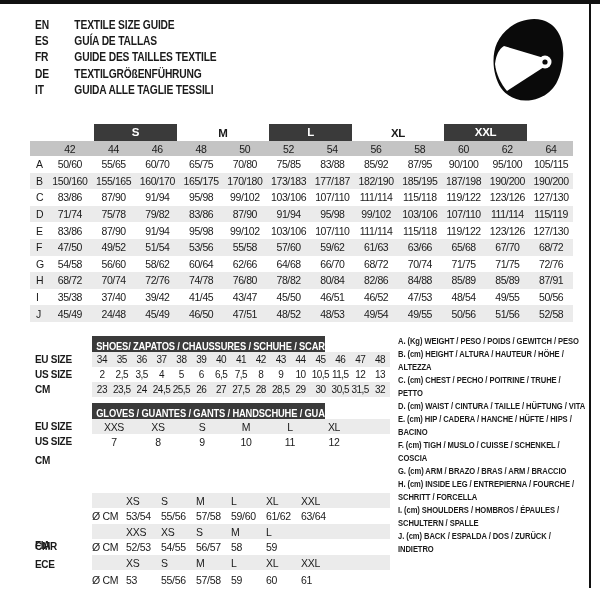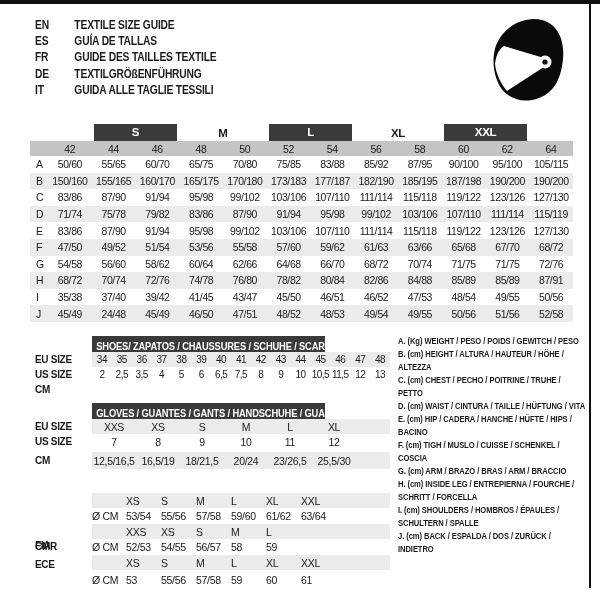--- a/index.html
+++ b/index.html
@@ -295,20 +295,39 @@
         <div>8</div>
         <div>9</div>
         <div>10</div>
         <div>10,5</div>
         <div>11,5</div>
         <div>12</div>
         <div>13</div>
       </div>
     </div>
     <div class="sub-label" style="top: 382px; line-height: 15px;">CM</div>
+    <div class="srow gray" style="top: 382px; height: 15px;">
+      <div class="sgrid shoes-grid">
+        <div>23</div>
+        <div>23,5</div>
+        <div>24</div>
+        <div>24,5</div>
+        <div>25,5</div>
+        <div>26</div>
+        <div>27</div>
+        <div>27,5</div>
+        <div>28</div>
+        <div>28,5</div>
+        <div>29</div>
+        <div>30</div>
+        <div>30,5</div>
+        <div>31,5</div>
+        <div>32</div>
+      </div>
+    </div>
     <div class="bar" style="top: 403px;"><div class="bar-text">GLOVES / GUANTES / GANTS / HANDSCHUHE / GUANTI</div></div>
     <div class="sub-label" style="top: 419px; line-height: 15px;">EU SIZE</div>
     <div class="srow gray" style="top: 419px; height: 15px;">
       <div class="sgrid gloves-grid">
         <div>XXS</div>
         <div>XS</div>
         <div>S</div>
         <div>M</div>
         <div>L</div>
         <div>XL</div>
@@ -319,30 +338,20 @@
       <div class="sgrid gloves-grid">
         <div>7</div>
         <div>8</div>
         <div>9</div>
         <div>10</div>
         <div>11</div>
         <div>12</div>
       </div>
     </div>
     <div class="sub-label" style="top: 452px; line-height: 17px;">CM</div>
-    <div class="srow gray" style="top: 452px; height: 17px;">
-      <div class="sgrid gloves-grid">
-        <div>12,5/16,5</div>
-        <div>16,5/19</div>
-        <div>18/21,5</div>
-        <div>20/24</div>
-        <div>23/26,5</div>
-        <div>25,5/30</div>
-      </div>
-    </div>
     <div class="srow gray" style="top: 493px; height: 15px;">
       <div class="sgrid helmet-grid">
         <div></div>
         <div>XS</div>
         <div>S</div>
         <div>M</div>
         <div>L</div>
         <div>XL</div>
         <div>XXL</div>
       </div>

